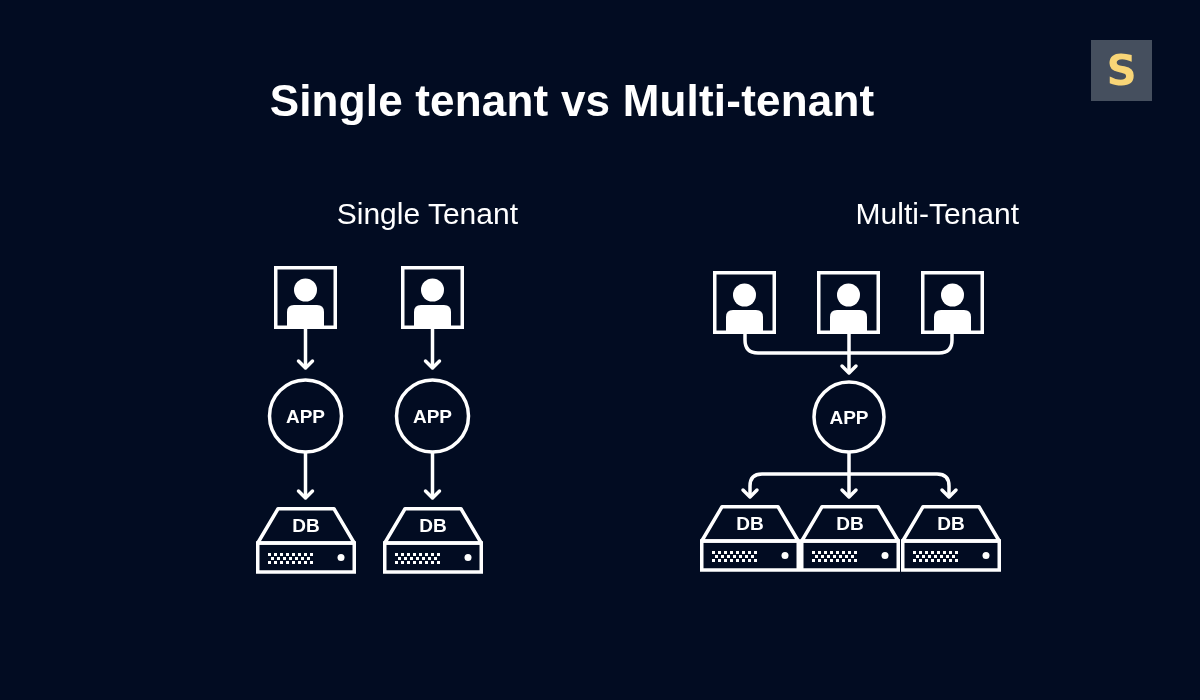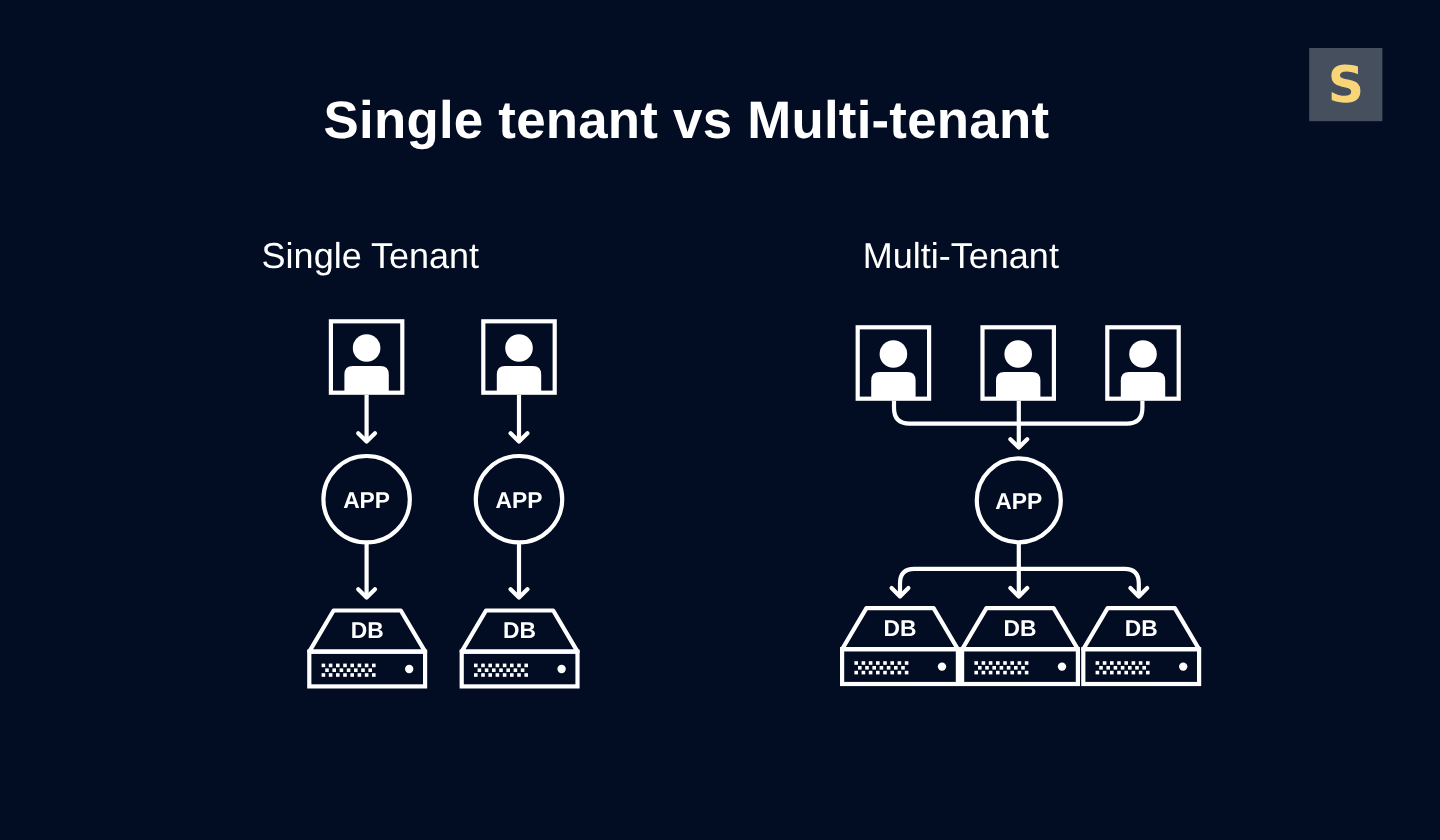--- a/index.html
+++ b/index.html
@@ -15,21 +15,21 @@
     text-align:center; font-size:44px; font-weight:bold;
     letter-spacing:0.2px;
   }
   .logo {
     position:absolute; left:1091px; top:40px; width:61px; height:61px;
     background:#454f5e; color:#f8d577;
     font-family:"DejaVu Sans", sans-serif; font-weight:bold;
     font-size:42px; display:flex; align-items:center; justify-content:center;
   }
   .subtitle {
-    position:absolute; font-size:30px; font-weight:normal; text-align:left;
+    position:absolute; font-size:30px; font-weight:normal; text-align:right;
     width:300px;
   }
   svg.diagram { position:absolute; left:0; top:0; }
   .svgtext { font-family:"Liberation Sans", sans-serif; font-weight:bold; fill:#fff; }
 </style>
 </head>
 <body>
 
 <div class="title">Single tenant vs Multi-tenant</div>
 

